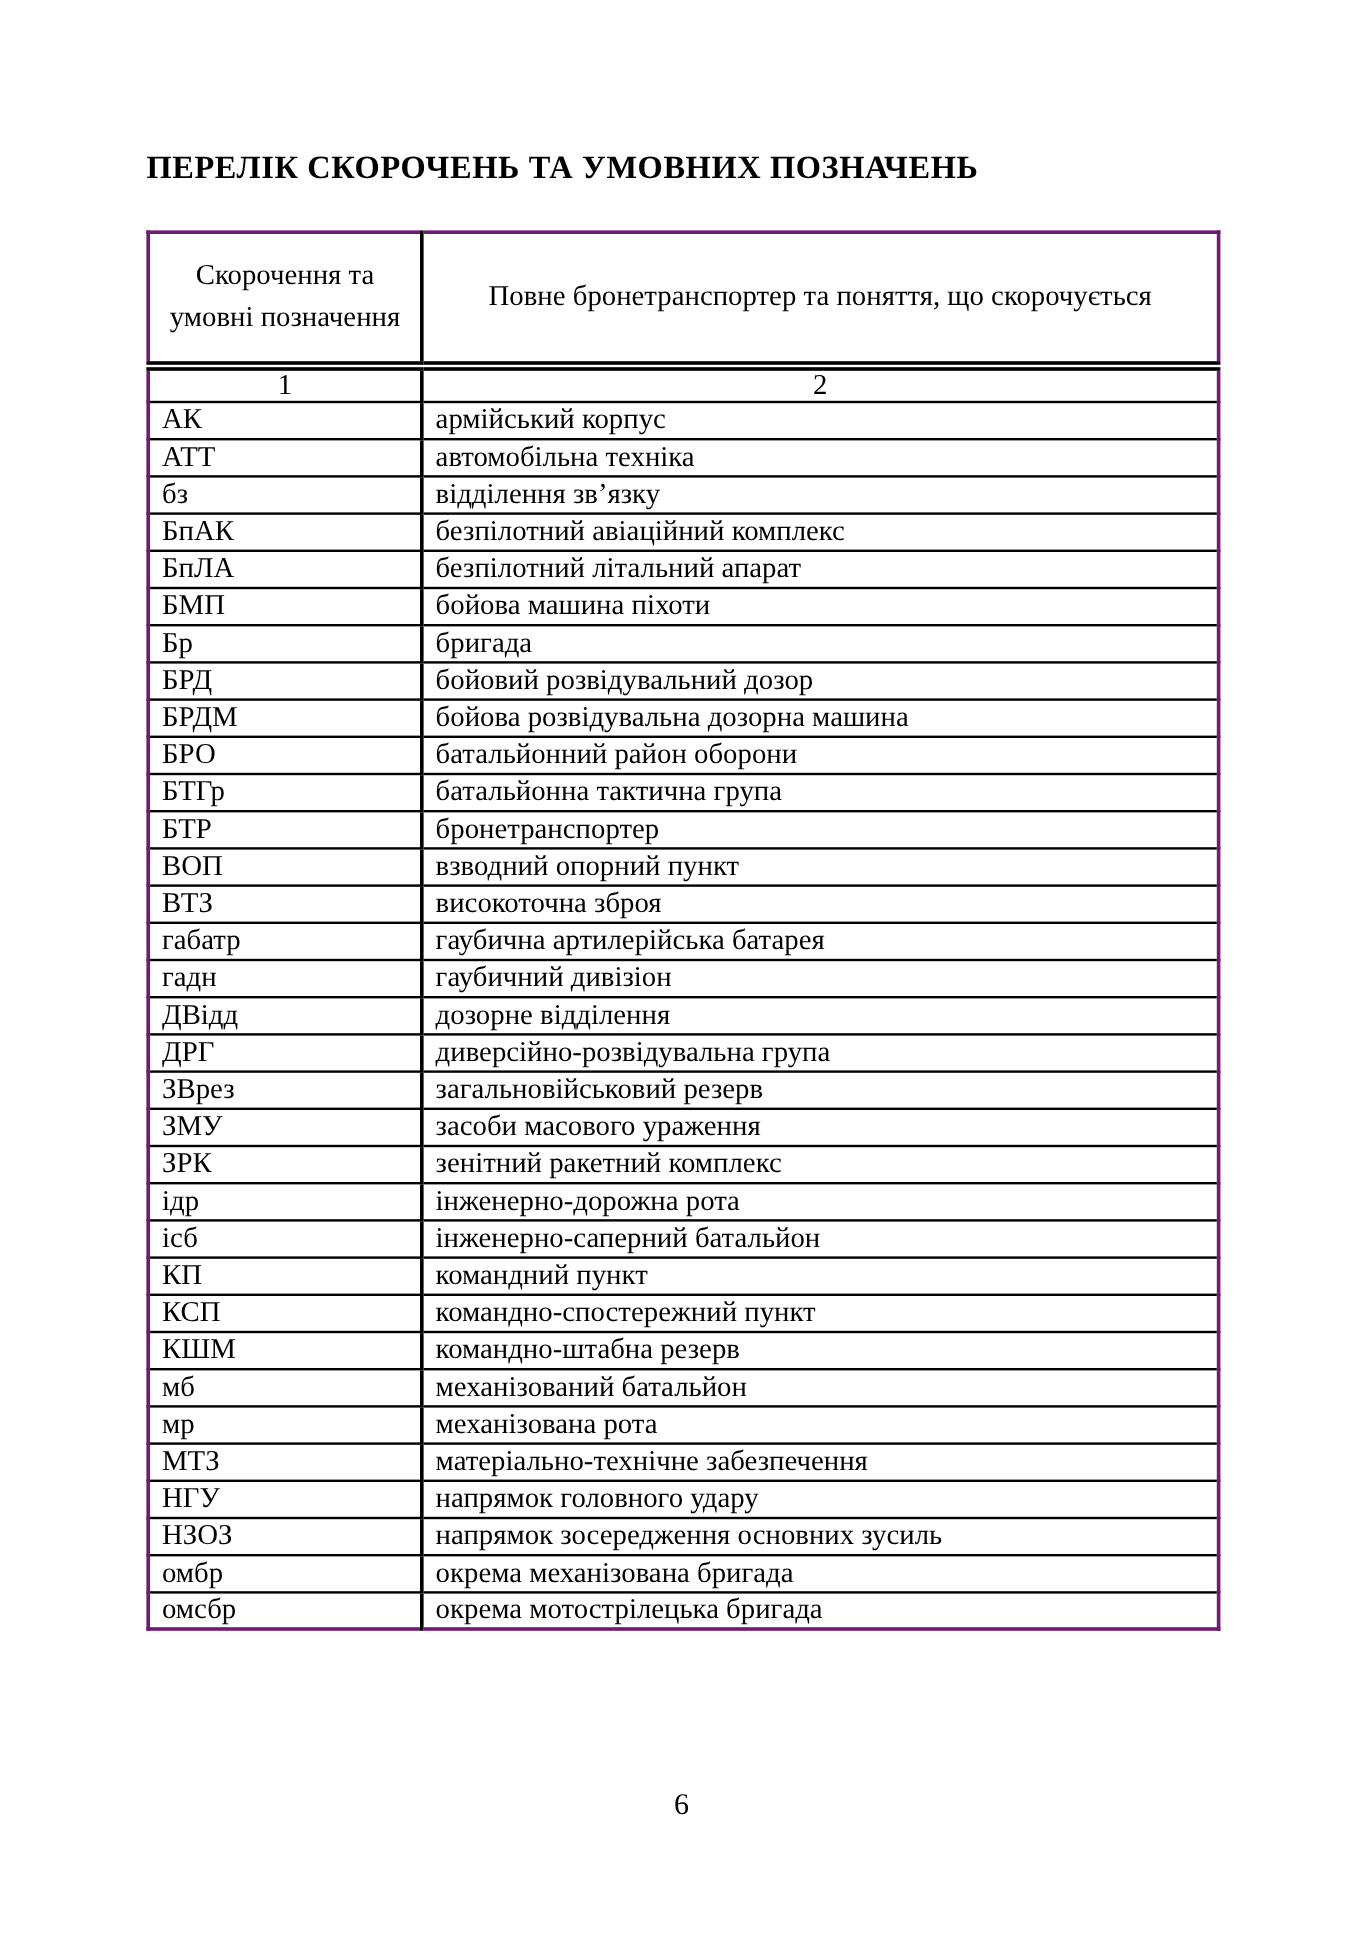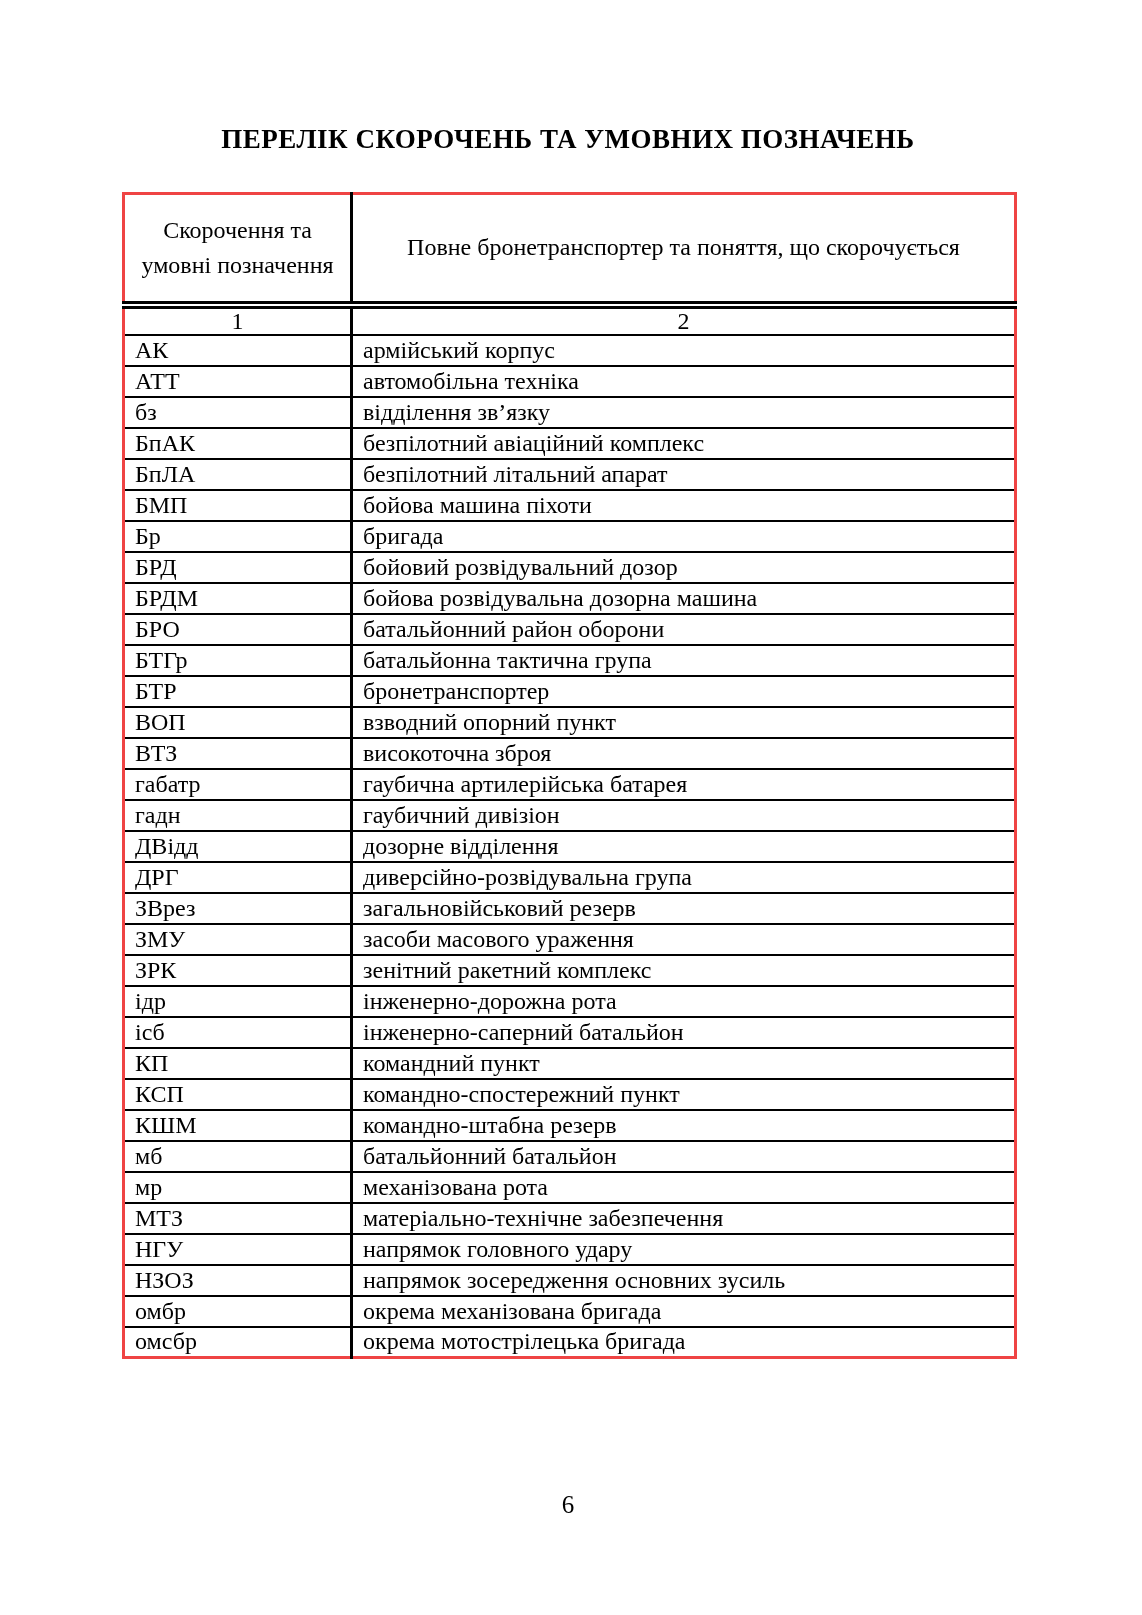--- a/index.html
+++ b/index.html
@@ -11,34 +11,34 @@
     color: #000000;
     font-family: "Liberation Serif", "DejaVu Serif", serif;
     position: relative;
     overflow: hidden;
   }
   .doc-title {
     position: absolute;
     top: 124px;
     left: 122px;
     width: 892px;
-    text-align: center;
+    text-align: left;
     font-weight: bold;
     font-size: 27px;
     letter-spacing: 0.5px;
     white-space: nowrap;
   }
   table.abbr-table {
     position: absolute;
     top: 192px;
     left: 122px;
     width: 892px;
     border-collapse: collapse;
     table-layout: fixed;
-    border: 3px solid #ef4444;
+    border: 3px solid #701a75;
   }
   col.col-abbr { width: 228px; }
   col.col-full { width: 664px; }
   .abbr-table th, .abbr-table td {
     border: 2px solid #000;
     font-weight: normal;
     font-size: 24px;
     overflow: hidden;
     white-space: nowrap;
   }
@@ -195,21 +195,21 @@
       <tr>
         <td class="c1">КСП</td>
         <td class="c2">командно-спостережний пункт</td>
       </tr>
       <tr>
         <td class="c1">КШМ</td>
         <td class="c2">командно-штабна резерв</td>
       </tr>
       <tr>
         <td class="c1">мб</td>
-        <td class="c2">батальйонний батальйон</td>
+        <td class="c2">механізований батальйон</td>
       </tr>
       <tr>
         <td class="c1">мр</td>
         <td class="c2">механізована рота</td>
       </tr>
       <tr>
         <td class="c1">МТЗ</td>
         <td class="c2">матеріально-технічне забезпечення</td>
       </tr>
       <tr>

